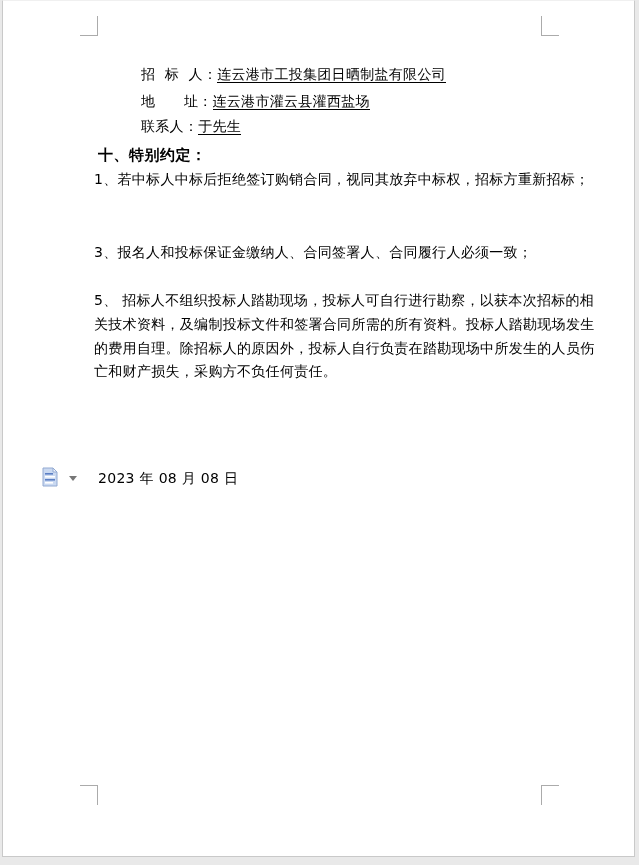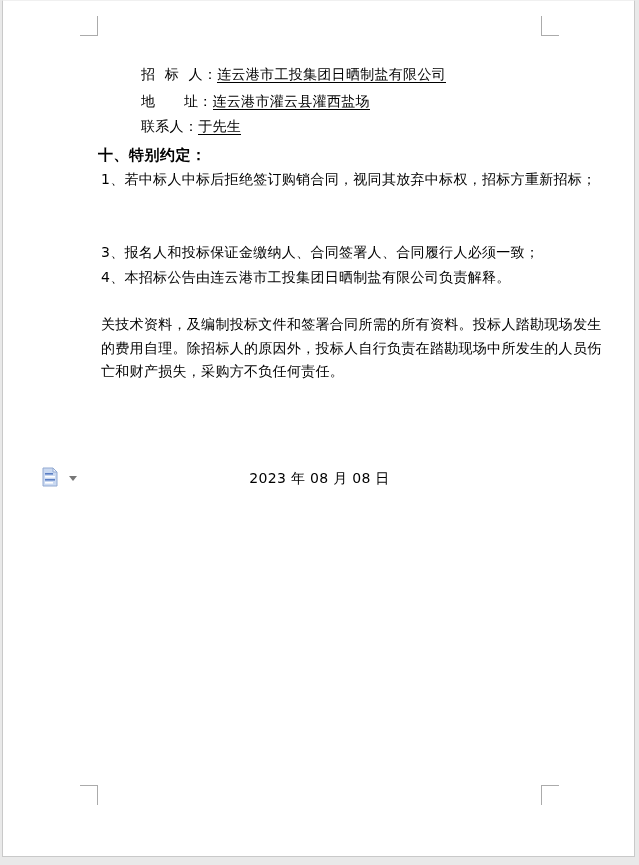--- a/index.html
+++ b/index.html
@@ -29,22 +29,22 @@
   .cm-tl { left: 80px;  top: 16px;  border-right-width: 1px; border-bottom-width: 1px; }
   .cm-tr { left: 541px; top: 16px;  border-left-width: 1px;  border-bottom-width: 1px; }
   .cm-bl { left: 80px;  top: 785px; border-right-width: 1px; border-top-width: 1px; }
   .cm-br { left: 541px; top: 785px; border-left-width: 1px;  border-top-width: 1px; }
   .line { position: absolute; white-space: pre; line-height: 22px; }
   .contact-row { left: 122px; }
   .contact-label { white-space: pre; }
   .u { border-bottom: 1px solid #000; }
   .u-pad { padding-right: 16px; }
   .heading { left: 98px; font-weight: bold; font-size: 15px; letter-spacing: 0.5px; text-align: right; }
-  .clause { left: 101px; text-align: center; }
-  .date-line { left: 98px; width: 443px; text-align: center; white-space: pre; }
+  .clause { left: 94px; text-align: center; }
+  .date-line { left: 98px; width: 443px; text-align: left; white-space: pre; }
   .paste-btn {
     position: absolute; left: 40px; top: 464px;
     width: 42px; height: 26px;
     display: flex; align-items: center;
     cursor: pointer; background: transparent; border: none;
   }
   .paste-glyph { width: 20px; height: 22px; }
   .paste-arrow {
     width: 0; height: 0; margin-left: 9px; margin-top: 2px;
     border-left: 4px solid transparent;
@@ -71,21 +71,21 @@
     <span class="contact-label">地　　址：</span><span class="u">连云港市灌云县灌西盐场</span>
   </div>
   <div class="line contact-row" style="top:93px">
     <span class="contact-label">联系人：</span><span class="u">于先生</span>
   </div>
 
   <div class="line heading" style="top:144px">十、特别约定：</div>
 
   <div class="line clause" style="top:168px">1、若中标人中标后拒绝签订购销合同，视同其放弃中标权，招标方重新招标；</div>
   <div class="line clause" style="top:241px">3、报名人和投标保证金缴纳人、合同签署人、合同履行人必须一致；</div>
-  <div class="line clause" style="top:266px">4、本招标公告由连云港市工投集团日晒制盐有限公司负责解释。</div>
+  <div class="line clause" style="top:289px">5、 招标人不组织投标人踏勘现场，投标人可自行进行勘察，以获本次招标的相</div>
   <div class="line clause" style="top:337px">的费用自理。除招标人的原因外，投标人自行负责在踏勘现场中所发生的人员伤</div>
   <div class="line clause" style="top:313px">关技术资料，及编制投标文件和签署合同所需的所有资料。投标人踏勘现场发生</div>
   <div class="line clause" style="top:360px">亡和财产损失，采购方不负任何责任。</div>
 
   <button class="paste-btn">
     <svg class="paste-glyph" viewBox="0 0 20 22" aria-hidden="true">
       <path d="M3 2 h10 l4 4 v14 h-14 z" fill="#cad9f1" stroke="#93aad2" stroke-width="1"></path>
       <path d="M13 2 l4 4 h-4 z" fill="#eef3fb" stroke="#93aad2" stroke-width="1"></path>
       <rect x="5" y="7" width="8" height="1.6" fill="#5b7fc4"></rect>
       <rect x="5" y="10" width="10" height="1.6" fill="#ffffff"></rect>

